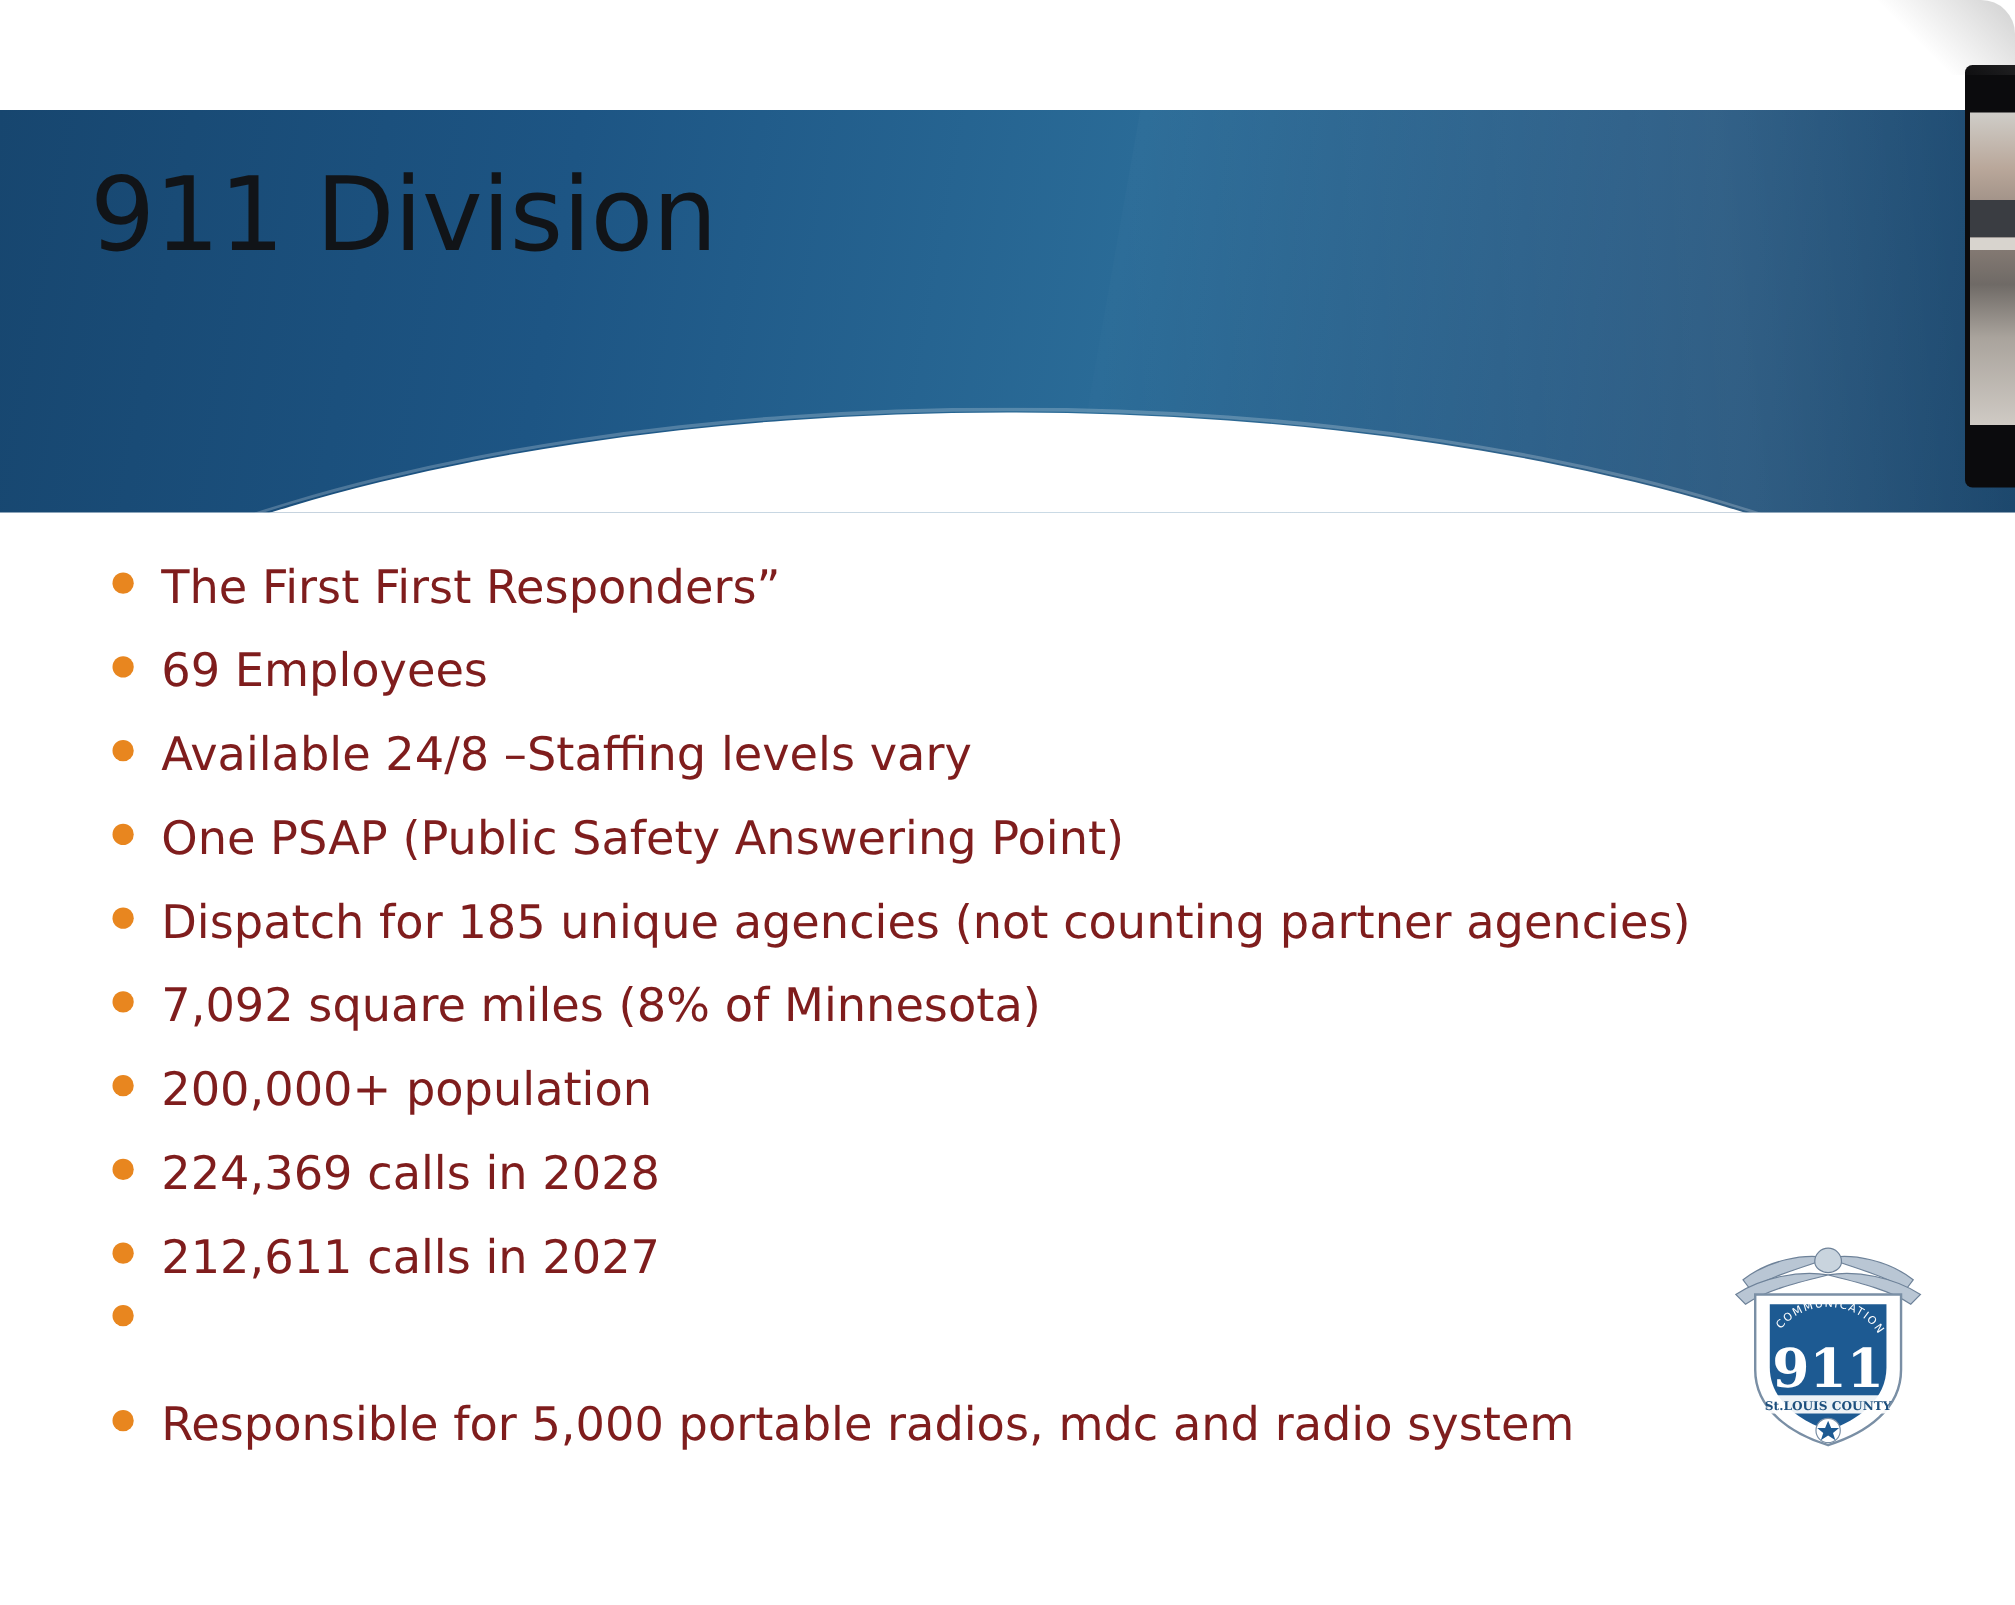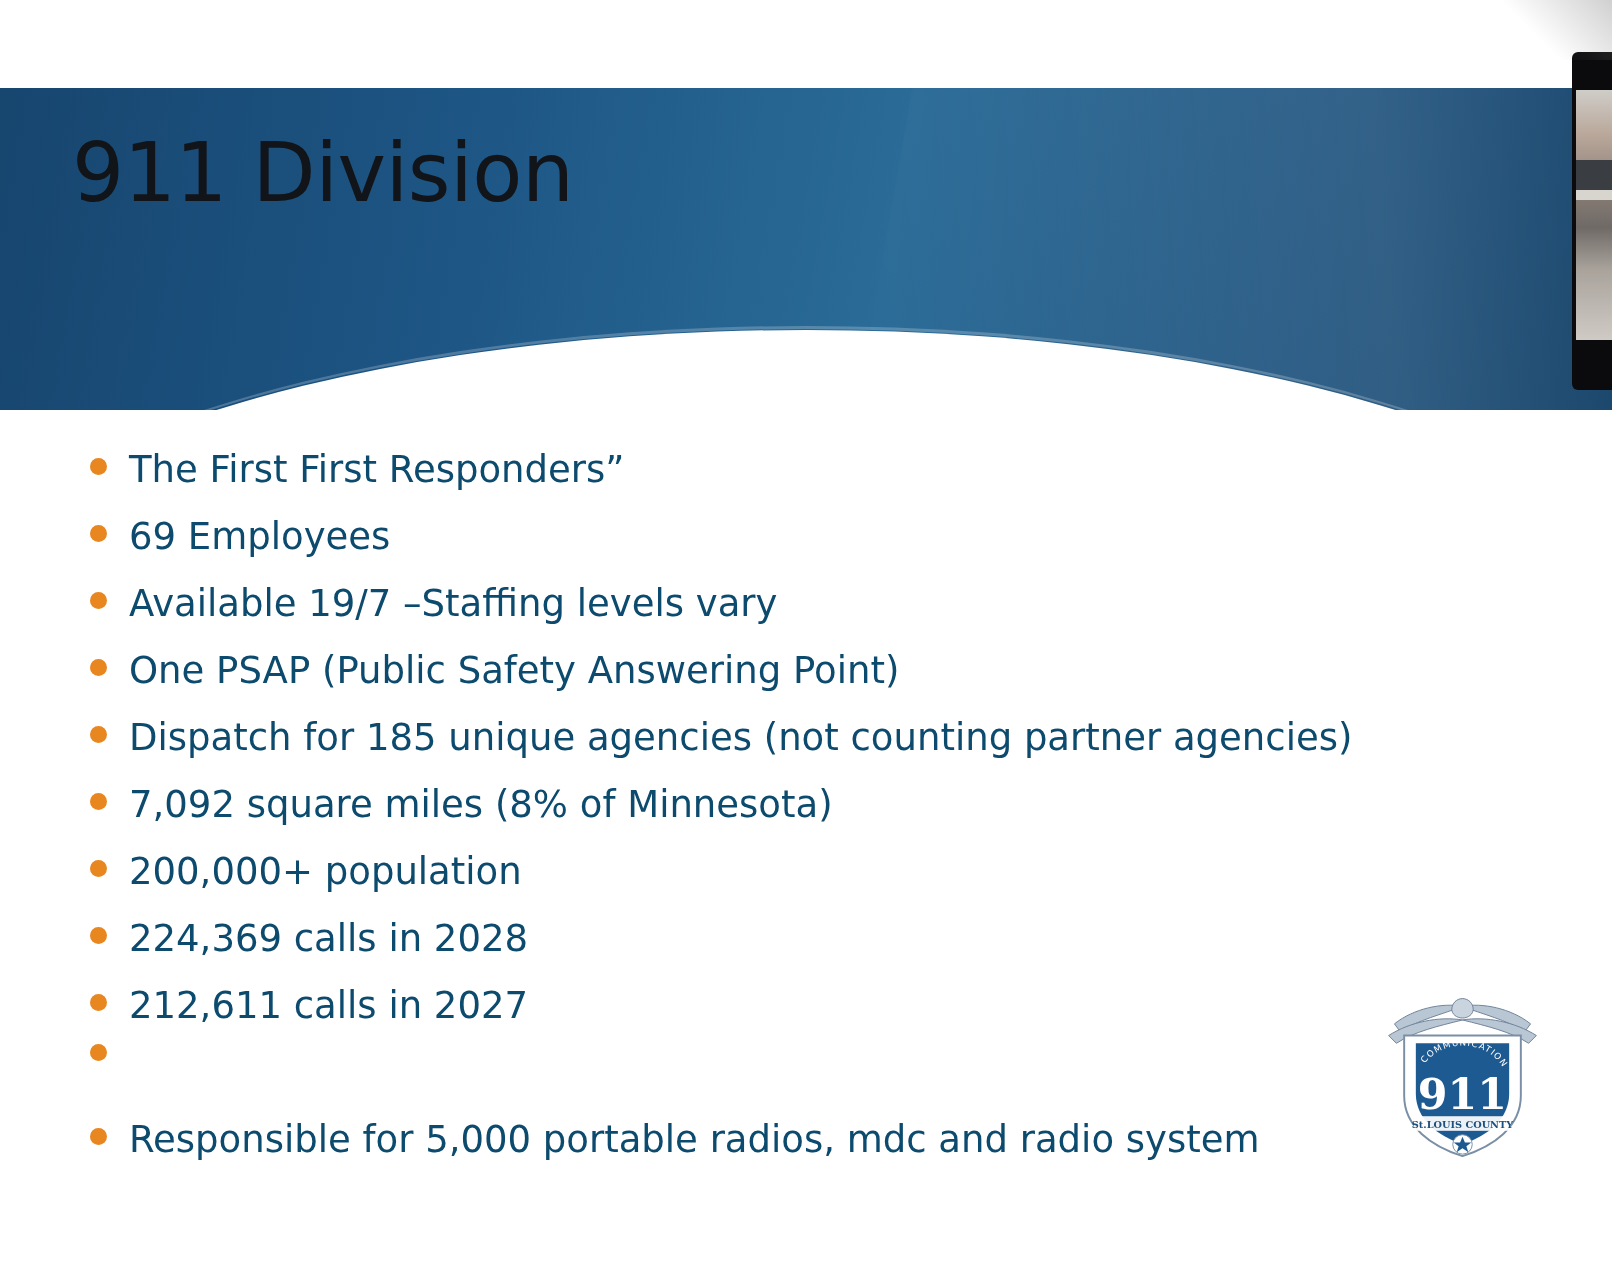--- a/index.html
+++ b/index.html
@@ -16,20 +16,21 @@
   }
 
   
   .slide {
     position: absolute;
     left: 0; top: 0;
     width: 1612px;
     height: 1284px;
     background: #ffffff;
     overflow: hidden;
+    border-radius: 27px;
   }
 
   
   .top-strip {
     position: absolute;
     left: 0; top: 0;
     width: 1612px;
     height: 88px;
     background: #ffffff;
   }
@@ -111,21 +112,21 @@
     height: 17px;
     border-radius: 50%;
     background: #e8861f;
     margin-right: 22px;
     position: relative;
     top: -7px;
   }
   .bullet-text {
     font-size: 37px;
     line-height: 44px;
-    color: #0c4a6e;
+    color: #7f1d1d;
     white-space: nowrap;
     font-family: "DejaVu Sans", sans-serif;
   }
 
   
   .badge {
     position: absolute;
     right: 62px;
     bottom: 120px;
     width: 175px;
@@ -213,21 +214,21 @@
       <span class="bullet-text">The First First Responders”</span>
     </div>
 
     <div class="bullet-row">
       <span class="bullet-dot"></span>
       <span class="bullet-text">69 Employees</span>
     </div>
 
     <div class="bullet-row">
       <span class="bullet-dot"></span>
-      <span class="bullet-text">Available 19/7 –Staffing levels vary</span>
+      <span class="bullet-text">Available 24/8 –Staffing levels vary</span>
     </div>
 
     <div class="bullet-row">
       <span class="bullet-dot"></span>
       <span class="bullet-text">One PSAP (Public Safety Answering Point)</span>
     </div>
 
     <div class="bullet-row">
       <span class="bullet-dot"></span>
       <span class="bullet-text">Dispatch for 185 unique agencies (not counting partner agencies)</span>

